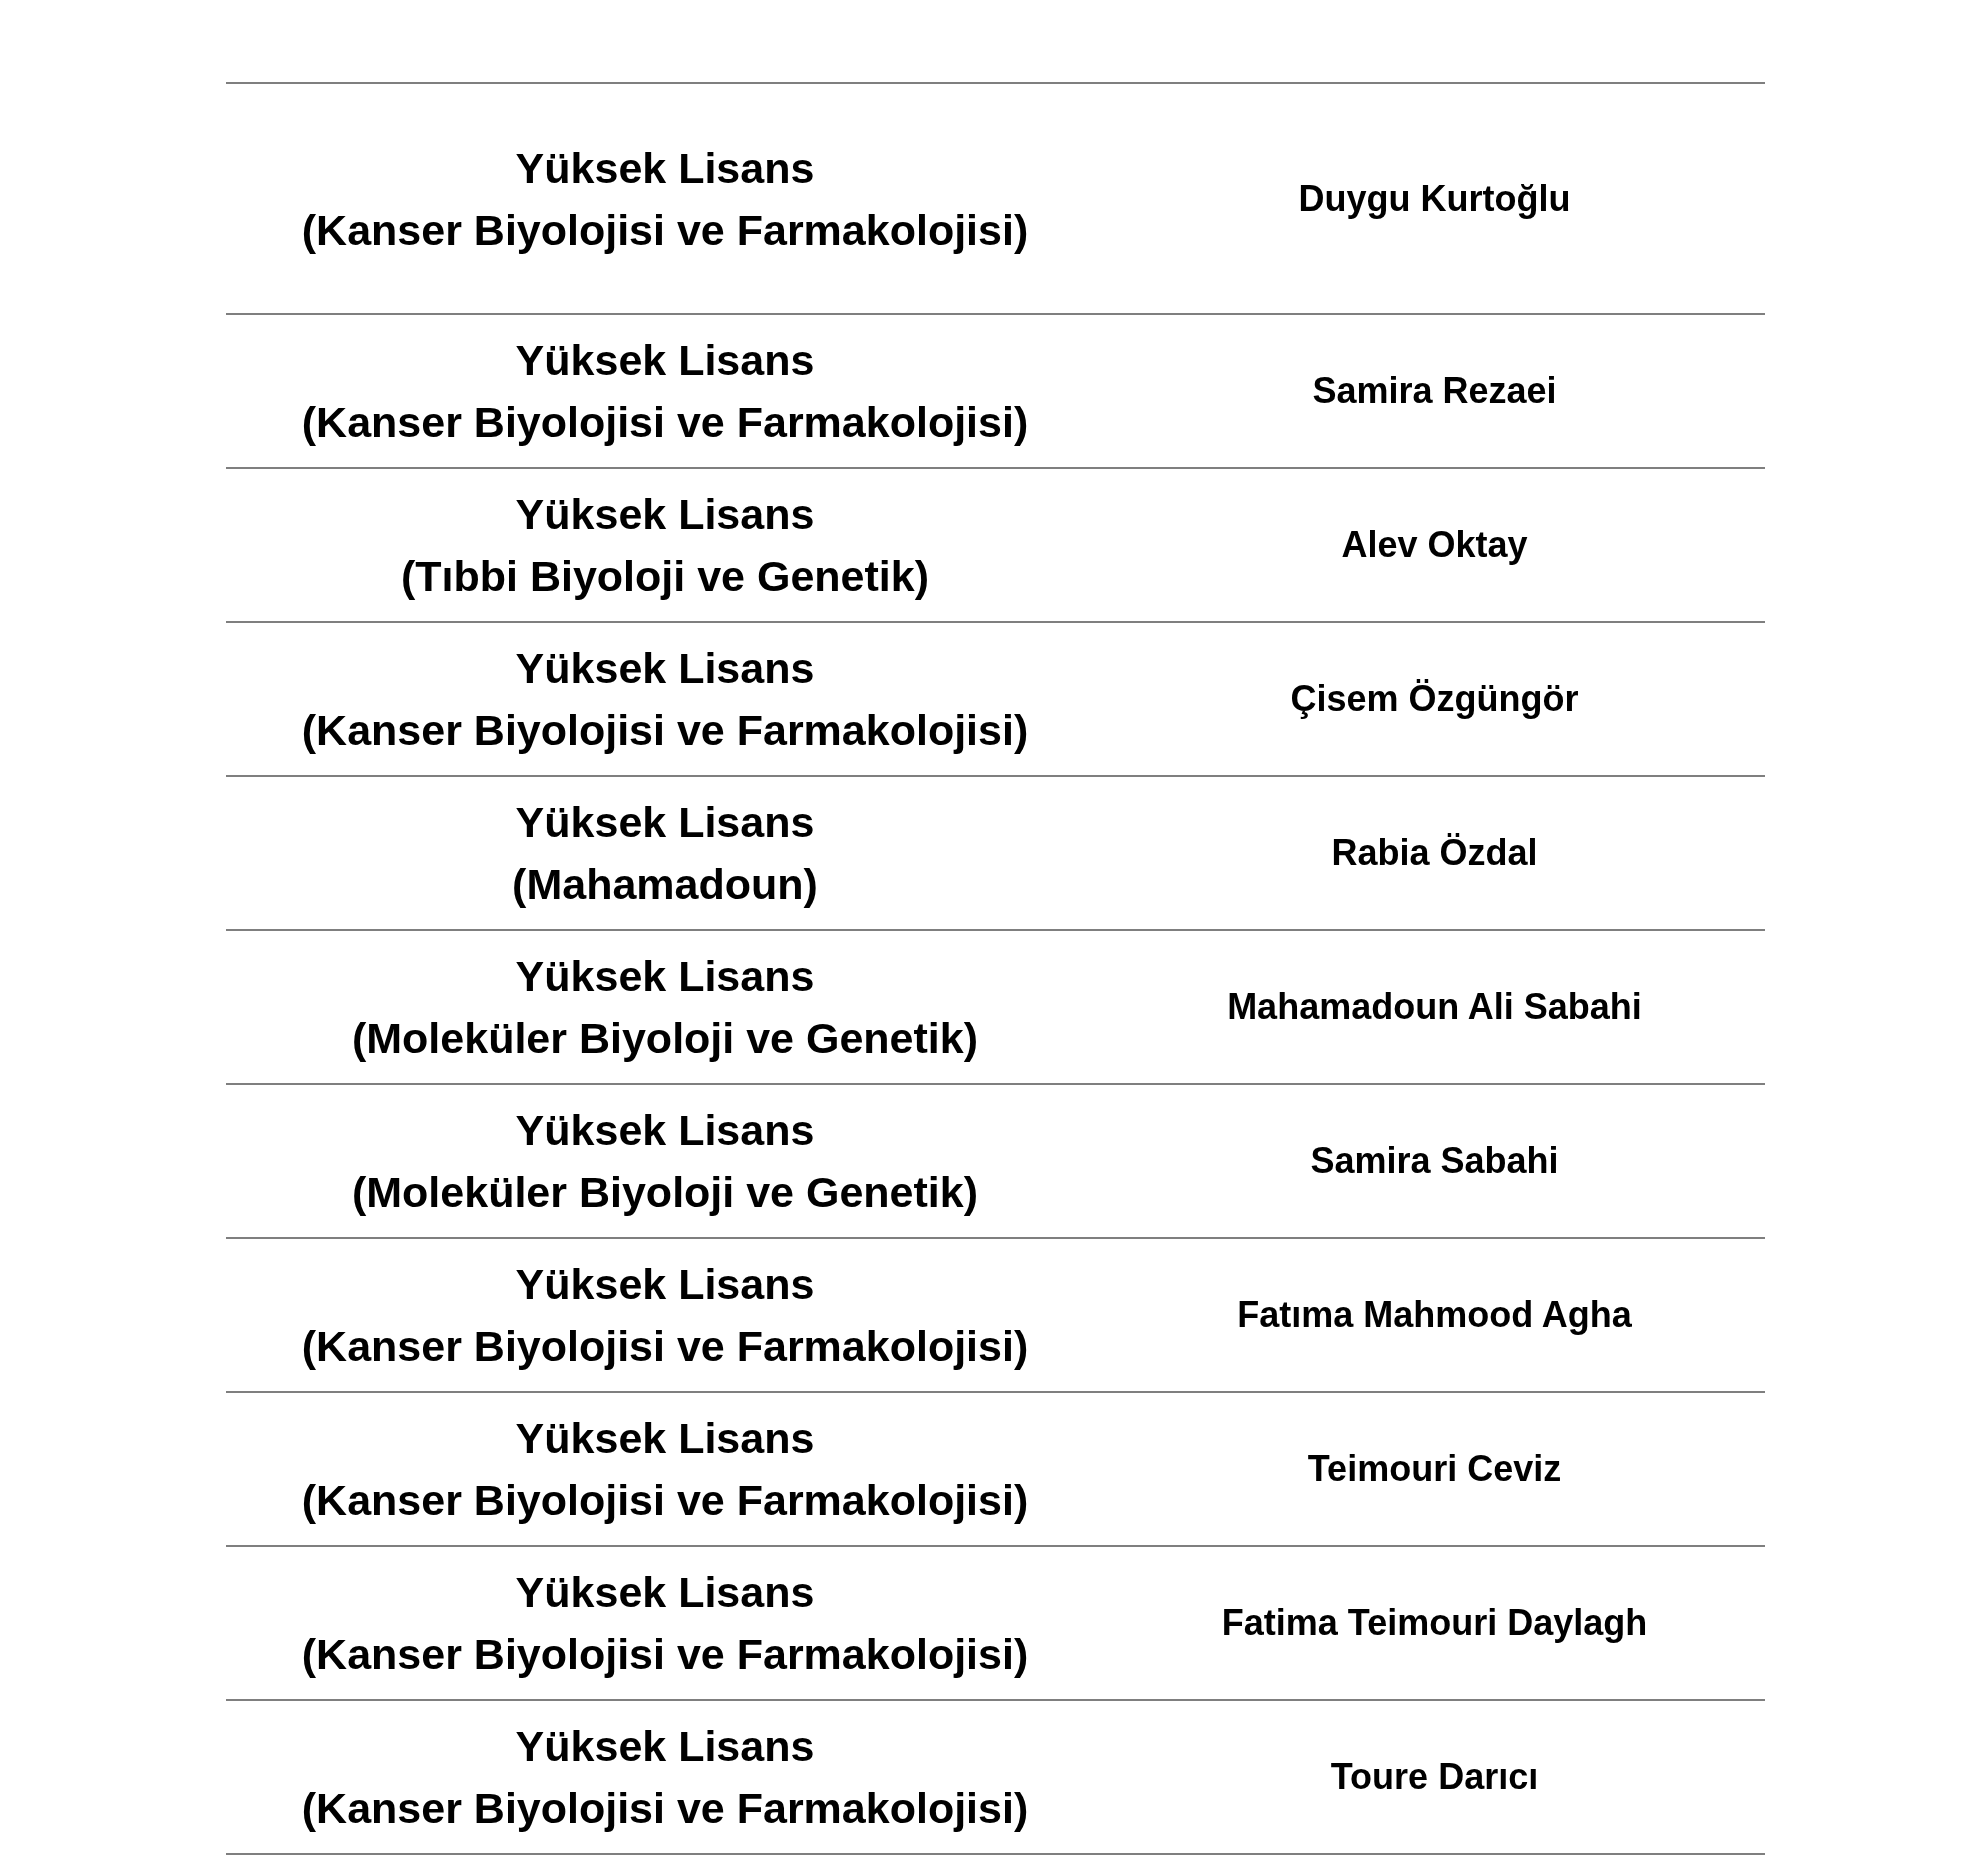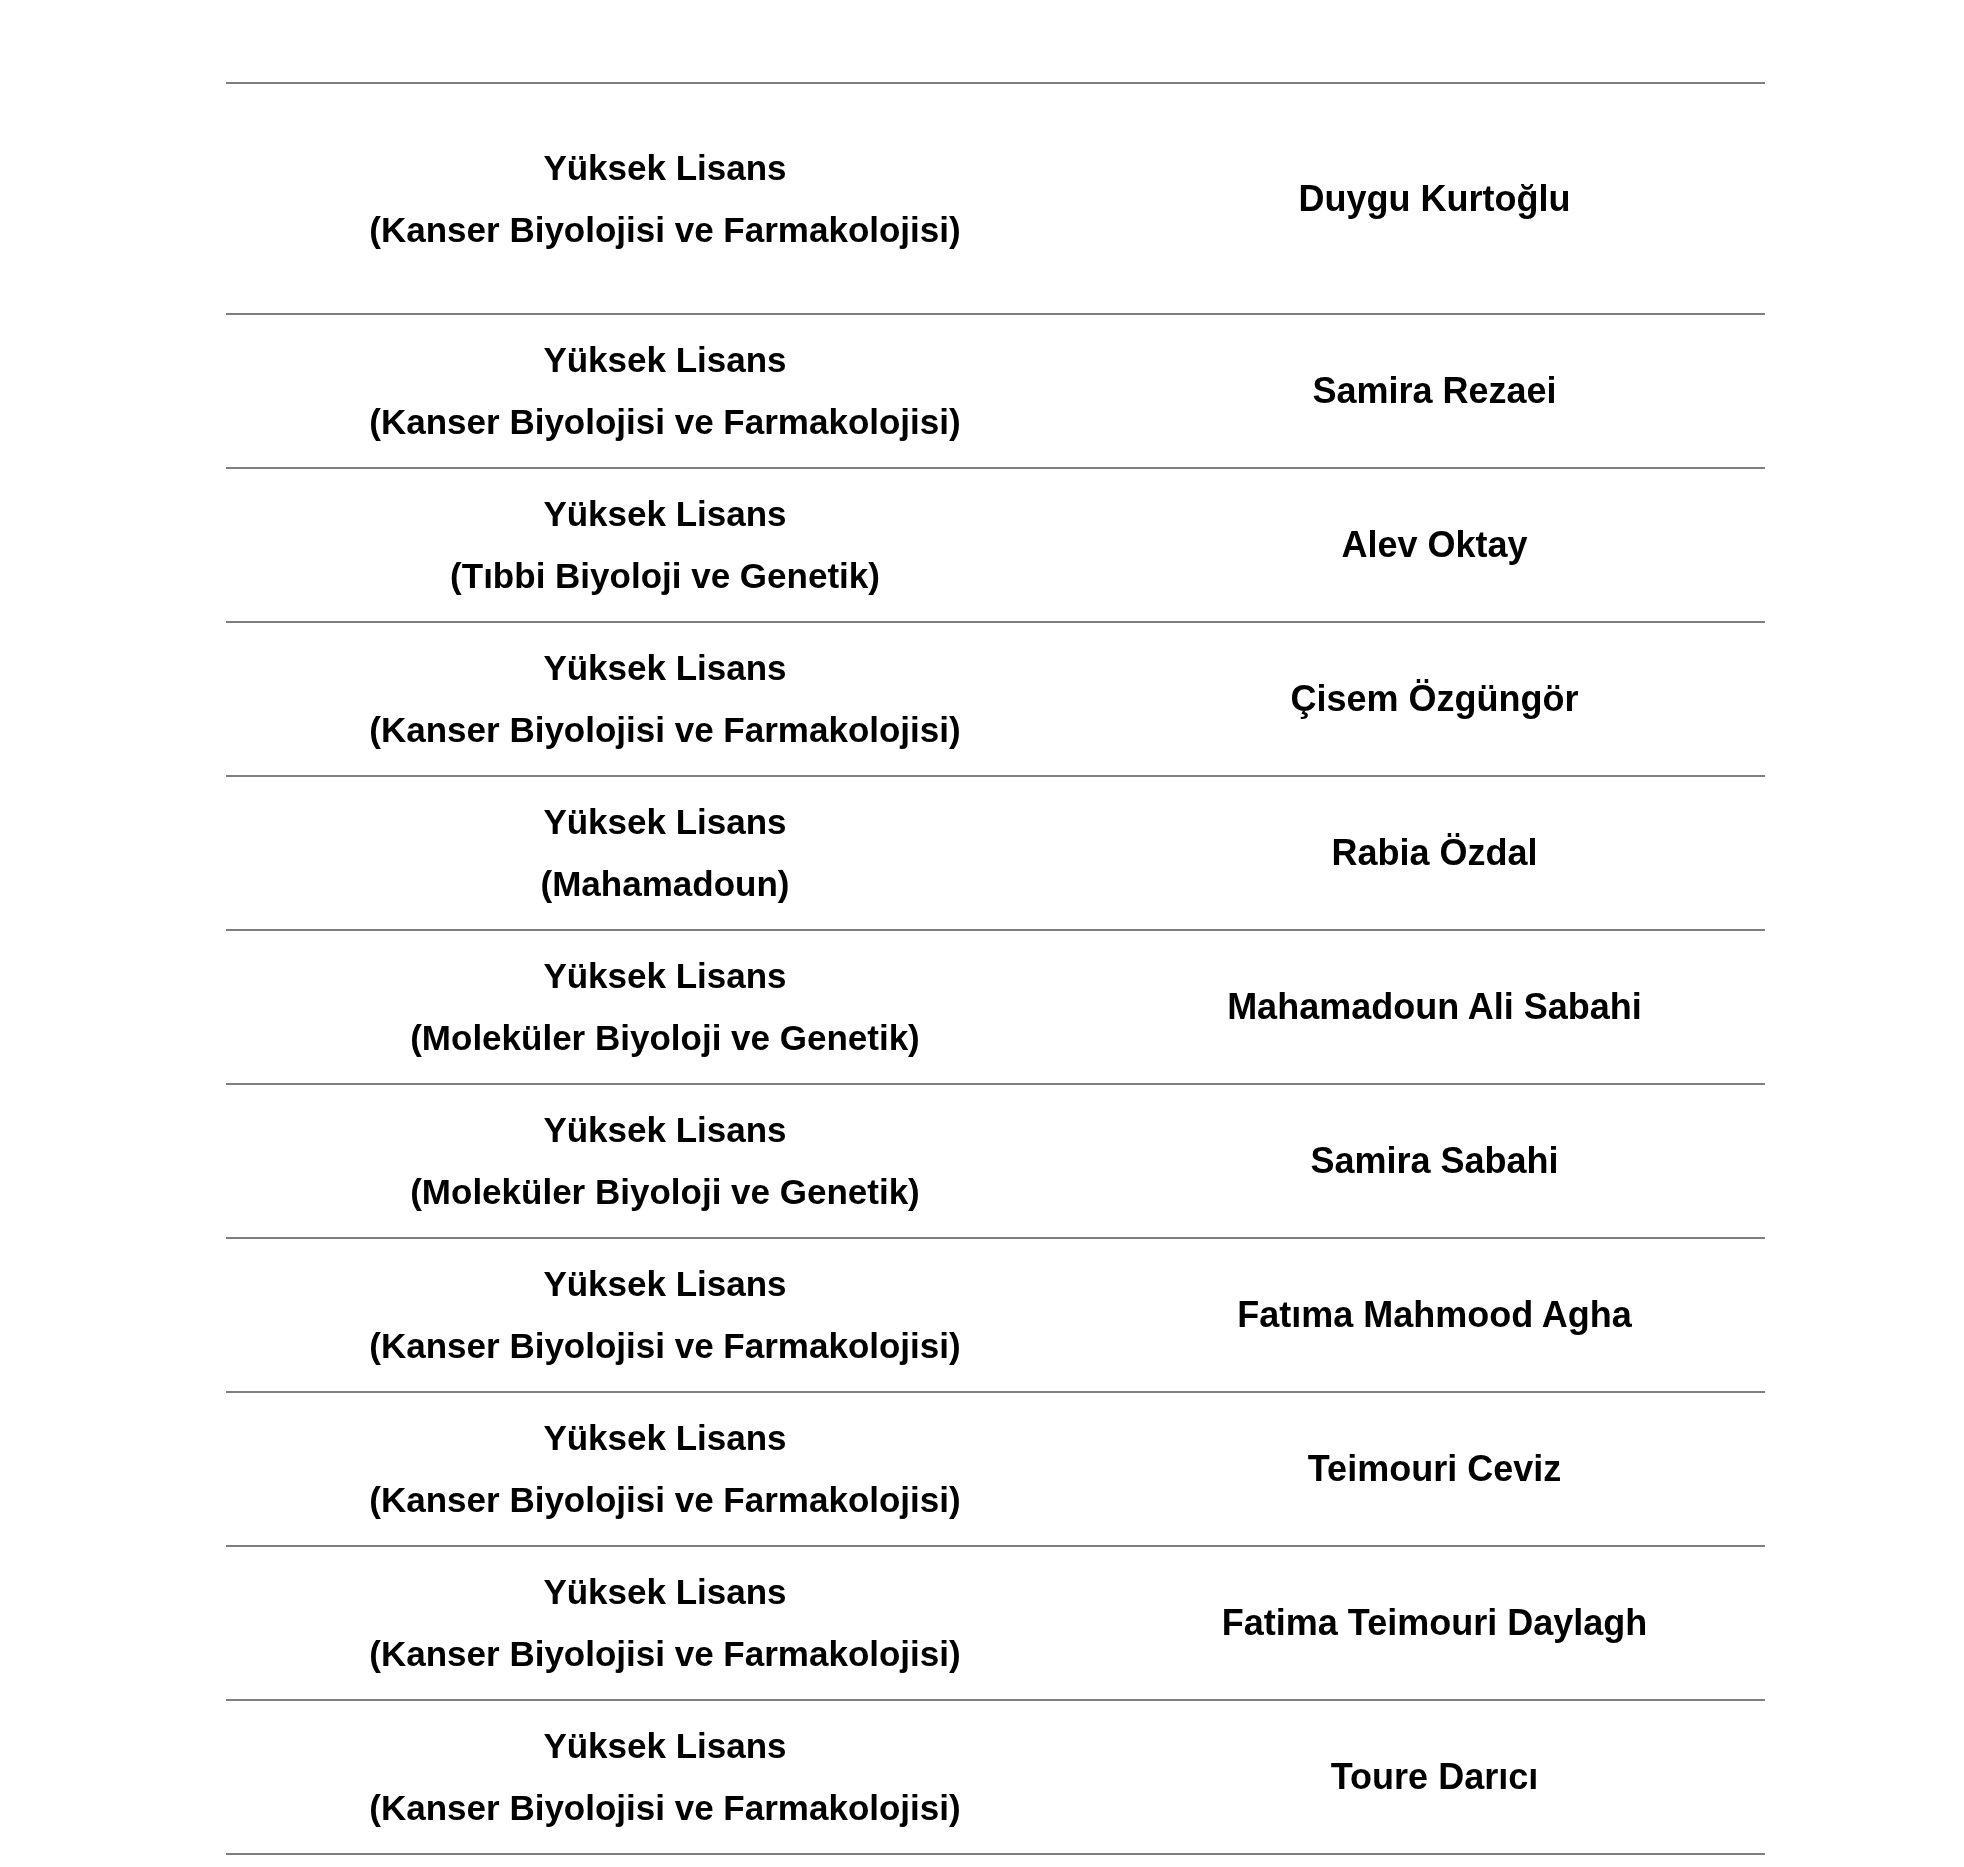--- a/index.html
+++ b/index.html
@@ -46,21 +46,21 @@
     text-align: center;
   }
   .cell.name {
     flex: 1;
     text-align: center;
     font-size: 36px;
     font-weight: 700;
     line-height: 1.2;
   }
   .degree-line {
-    font-size: 35px;
+    font-size: 43px;
     font-weight: 700;
     line-height: 62px;
     white-space: nowrap;
   }
 </style>
 </head>
 <body>
 
 <div class="canvas">
   <div class="student-table">

